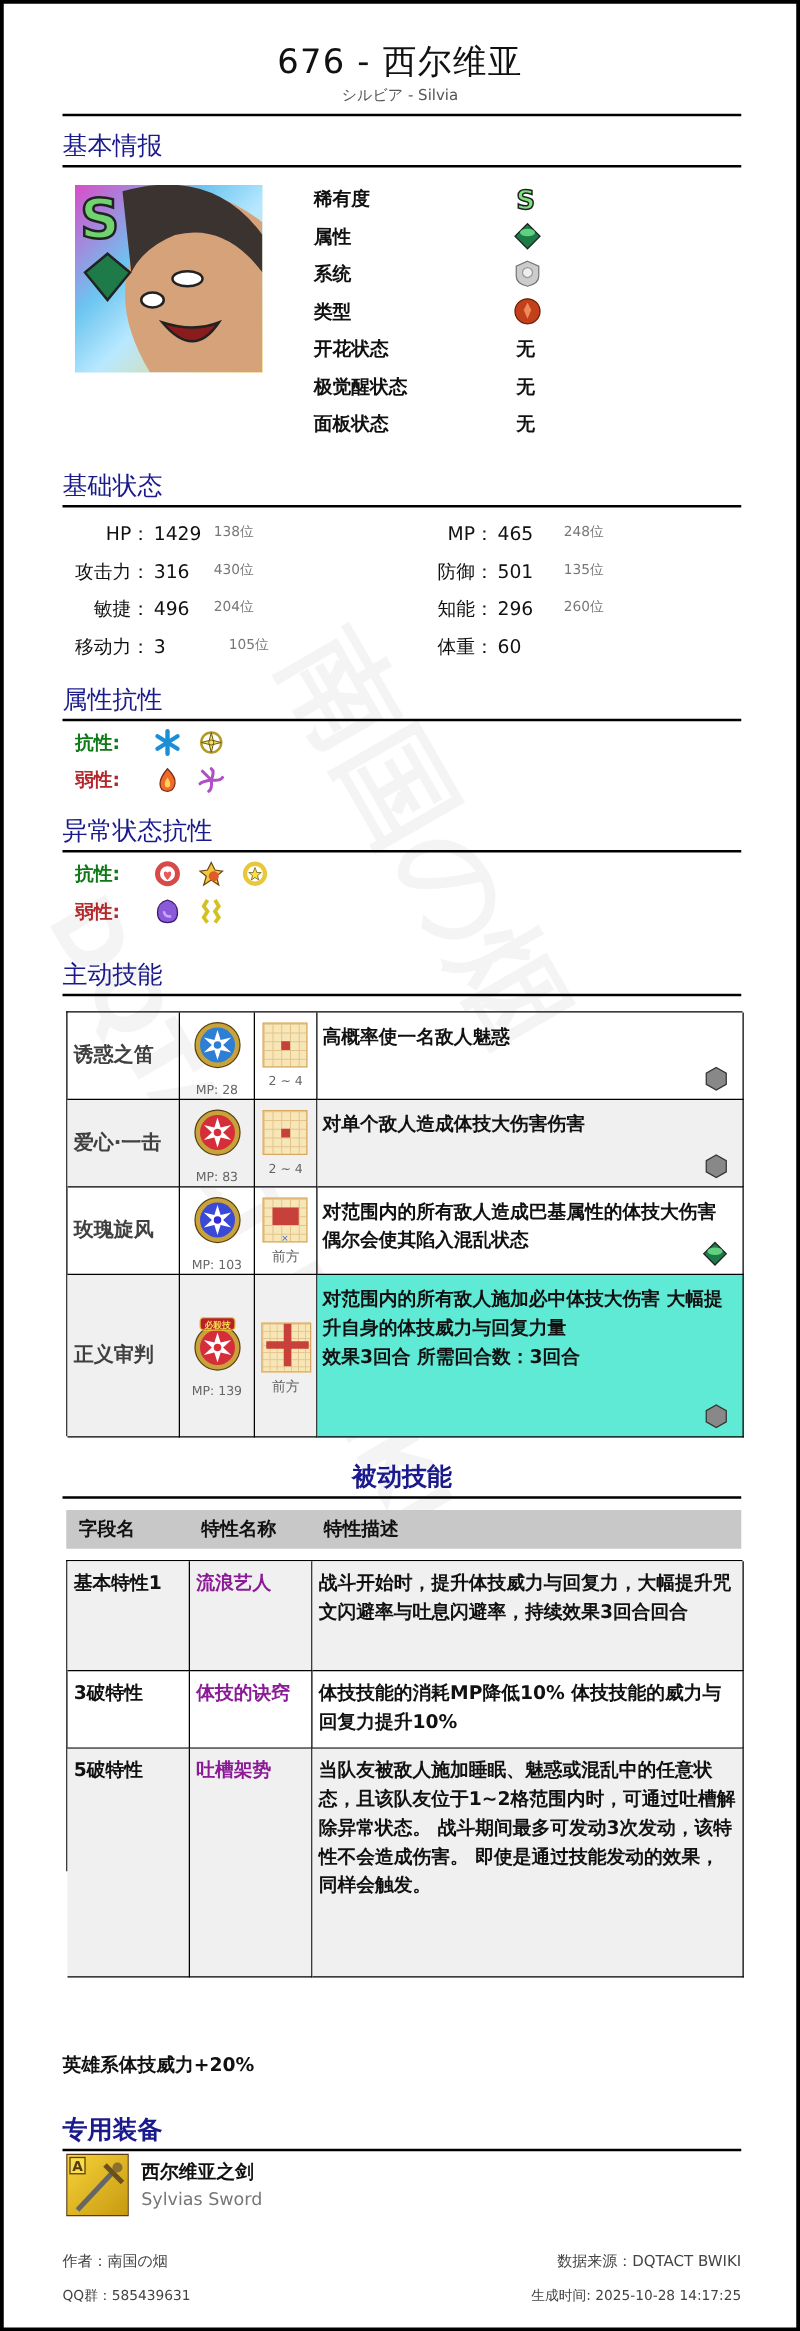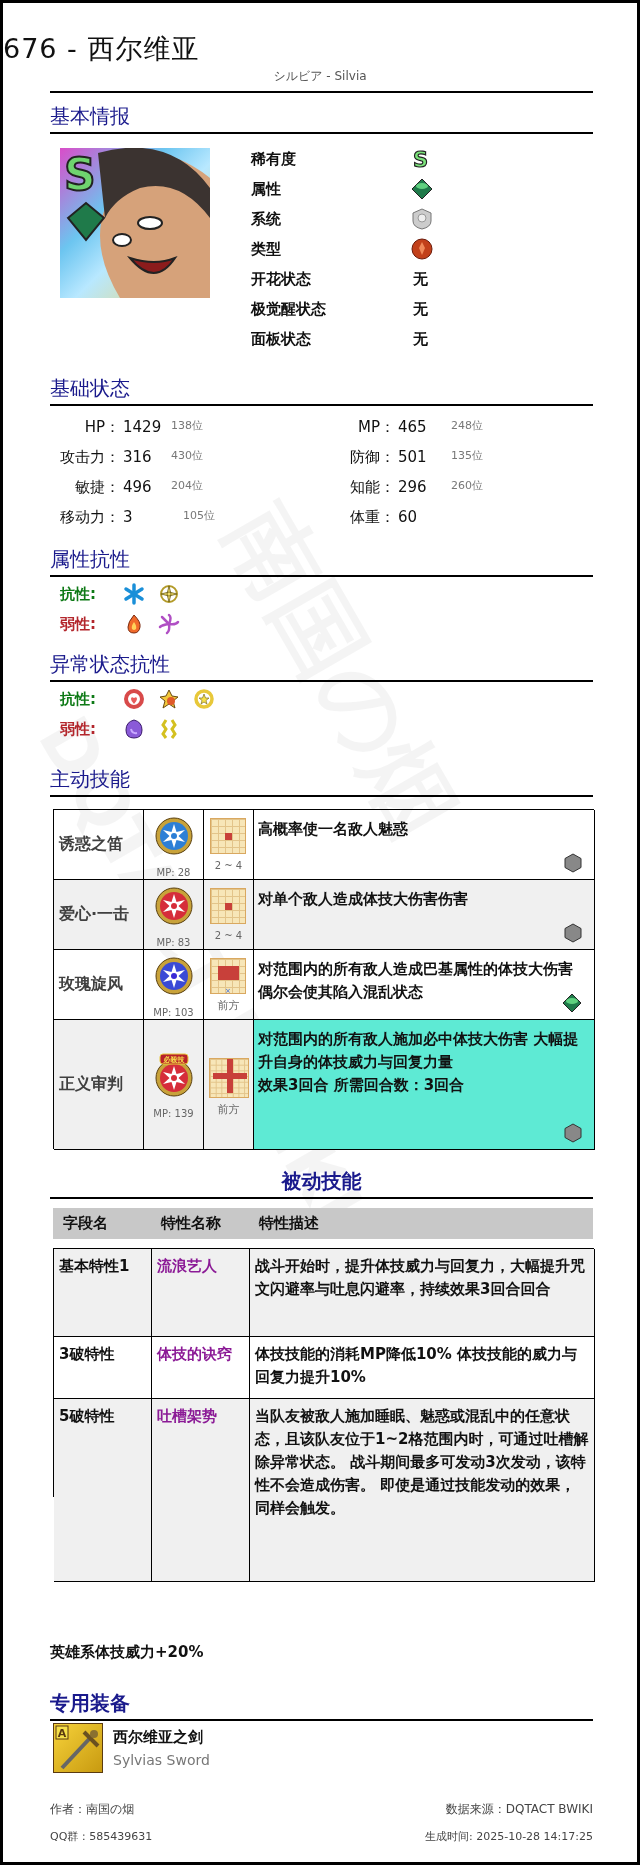--- a/index.html
+++ b/index.html
@@ -1,20 +1,20 @@
 <!DOCTYPE html>
 <html><head>
 <meta charset="utf-8">
 <style>
   * { box-sizing: border-box; margin: 0; padding: 0; }
   html, body { width: 640px; height: 1865px; background: #000; }
   body { font-family: "DejaVu Sans", "Liberation Sans", sans-serif; color: #111; position: relative; overflow: hidden; }
   .page { position: absolute; left: 3px; top: 3px; width: 634px; height: 1859px; background: #fff; overflow: hidden; }
   .abs { position: absolute; }
-  .title { left: 0; width: 634px; top: 28px; text-align: left; font-size: 27px; font-weight: normal; letter-spacing: 1px; }
+  .title { left: 0; width: 634px; top: 28px; text-align: center; font-size: 27px; font-weight: normal; letter-spacing: 1px; }
   .subtitle { left: 0; width: 634px; top: 65px; text-align: center; font-size: 12px; color: #555; }
   .sec-h { left: 47px; width: 543px; font-size: 20px; color: #1a1a8c; border-bottom: 2px solid #000; padding-bottom: 2px; }
   .sec-h.bold { font-weight: bold; }
   .portrait { left: 57px; top: 145px; width: 150px; height: 150px; overflow: hidden;
     background: linear-gradient(135deg, #d94dc9 0%, #6cc5f0 35%, #b8e8ff 55%, #f3d25a 100%); }
   .info-label { left: 248px; font-size: 15px; font-weight: bold; }
   .info-val { left: 410px; font-size: 15px; font-weight: bold; }
   .stat-label { font-size: 15px; text-align: right; width: 90px; }
   .stat-val { font-size: 15px; }
   .stat-rank { font-size: 11px; color: #777; }

